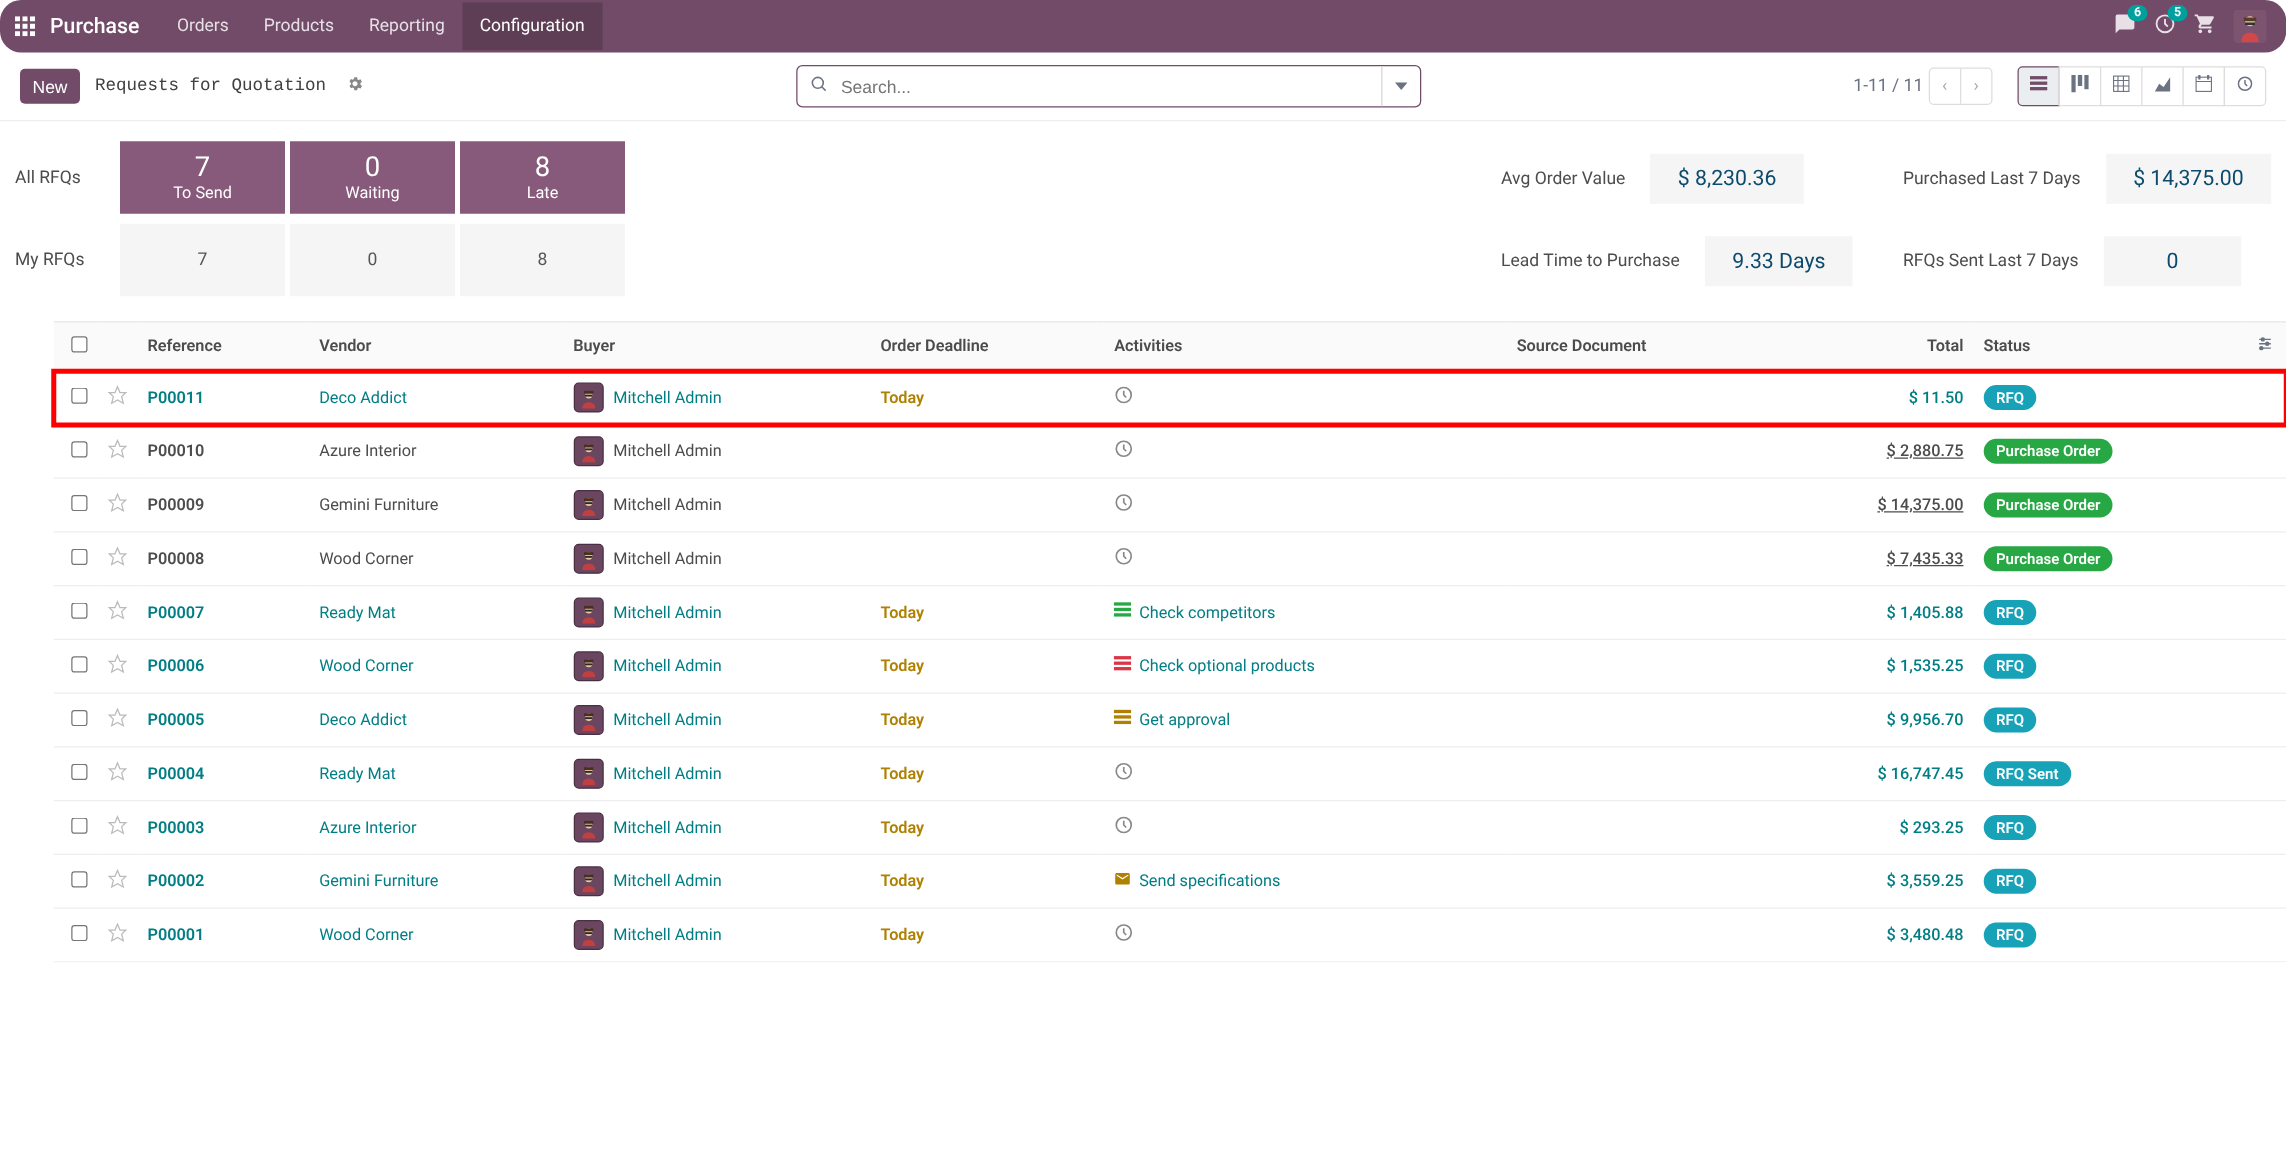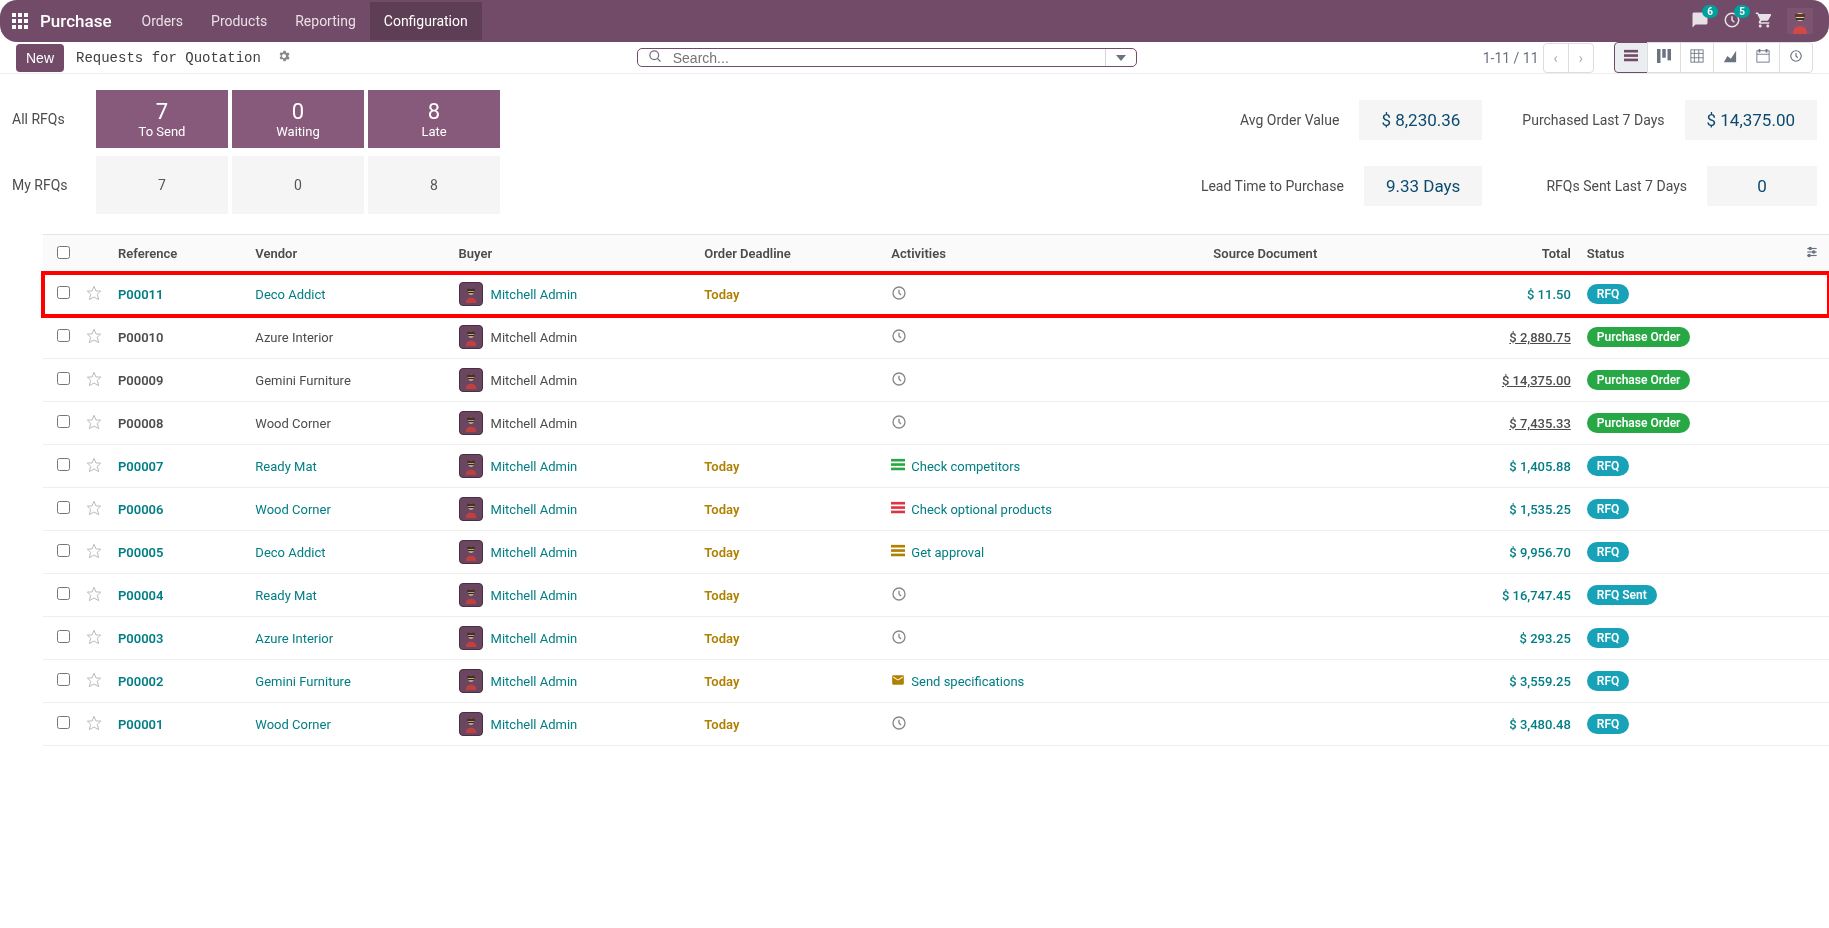--- a/index.html
+++ b/index.html
@@ -12,26 +12,26 @@
 .app-title { font-size: 17px; font-weight: 500; margin-right: 16px; }
 .nav-menu { display: flex; }
 .nav-item { padding: 11px 14px; cursor: pointer; font-size: 14px; color: #e8e0e6; }
 .nav-item.active { background: #5d3e54; color: #fff; }
 .navbar-right { display: flex; align-items: center; gap: 14px; padding-right: 8px; }
 .nav-icon { position: relative; cursor: pointer; color: #e8e0e6; }
 .badge { position: absolute; top: -6px; right: -9px; background: #00a09d; color: #fff; font-size: 10px; font-weight: bold; padding: 1px 5px; border-radius: 8px; }
 .avatar-nav { width: 26px; height: 26px; border-radius: 3px; background: #8e5d7e; display: flex; align-items: center; justify-content: center; overflow: hidden; }
 
 
-.control-panel { display: flex; align-items: center; padding: 0 16px; border-bottom: 1px solid #eee; gap: 12px; }
+.control-panel { display: flex; align-items: center; padding: 10px 16px; border-bottom: 1px solid #eee; gap: 12px; }
 .btn-new { background: #714B67; color: #fff; border: none; padding: 6px 10px; font-size: 14px; cursor: pointer; border-radius: 4px; }
 .page-title { font-size: 14px; color: #404040; font-family: Liberation Mono, monospace; }
 .gear-inline { color: #888; cursor: pointer; margin-left: 4px; font-size: 14px; }
 .spacer { flex: 1; }
-.search-wrap { display: flex; align-items: center; border: 1px solid #714B67; border-radius: 5px; height: 19px; width: 500px; }
+.search-wrap { display: flex; align-items: center; border: 1px solid #714B67; border-radius: 5px; height: 34px; width: 500px; }
 .search-icon-box { padding: 0 10px; color: #6b7280; }
 .search-input { flex: 1; border: none; outline: none; font-size: 14px; color: #6b7280; }
 .search-dropdown { border-left: 1px solid #d5d5d5; padding: 0 10px; cursor: pointer; height: 100%; display: flex; align-items: center; }
 .pager { color: #6b7280; font-size: 14px; display: flex; align-items: center; gap: 4px; margin-left: auto; }
 .pager-btns { display: flex; border: 1px solid #ddd; border-radius: 4px; }
 .pager-btn { padding: 6px 10px; cursor: pointer; color: #aaa; }
 .pager-btn:first-child { border-right: 1px solid #ddd; }
 .view-switcher { display: flex; gap: 0; margin-left: 8px; }
 .view-btn { border: 1px solid #ddd; padding: 6px 9px; cursor: pointer; color: #6b7280; background: #fff; margin-left: -1px; }
 .view-btn:first-child { border-radius: 4px 0 0 4px; margin-left: 0; }
@@ -43,21 +43,21 @@
 .dash-left { display: flex; flex-direction: column; gap: 8px; }
 .dash-row { display: flex; align-items: center; gap: 12px; }
 .dash-label { width: 72px; font-size: 14px; color: #4c4c4c; }
 .dash-card { width: 132px; height: 58px; display: flex; flex-direction: column; align-items: center; justify-content: center; cursor: pointer; }
 .dash-card.primary { background: #875A7B; color: #fff; }
 .dash-card.secondary { background: #f5f5f5; color: #555; }
 .dash-num { font-size: 22px; font-weight: 400; }
 .dash-sub { font-size: 13px; }
 .dash-card.secondary .dash-num { font-size: 14px; }
 .dash-right { display: flex; gap: 40px; margin-left: auto; padding-top: 10px; }
-.dash-col { display: flex; flex-direction: column; gap: 26px; align-items: flex-end; }
+.dash-col { display: flex; flex-direction: column; gap: 26px; }
 .dash-stat-row { display: flex; align-items: center; gap: 20px; }
 .dash-stat-label { font-size: 14px; color: #4c4c4c; }
 .dash-stat-val { background: #f5f5f5; padding: 10px 22px; font-size: 17px; color: #0c4a6e; min-width: 110px; text-align: center; }
 
 
 .table-wrap { position: relative; padding-left: 43px; }
 .table { width: 100%; border-collapse: collapse; }
 .table th { text-align: left; font-weight: 600; font-size: 13px; color: #4c4c4c; padding: 10px 8px; background: #fafafa; border-top: 1px solid #e5e5e5; border-bottom: 1px solid #e5e5e5; }
 .table th.right { text-align: right; }
 .table td { padding: 9px 8px; border-bottom: 1px solid #eee; font-size: 13px; vertical-align: middle; }

